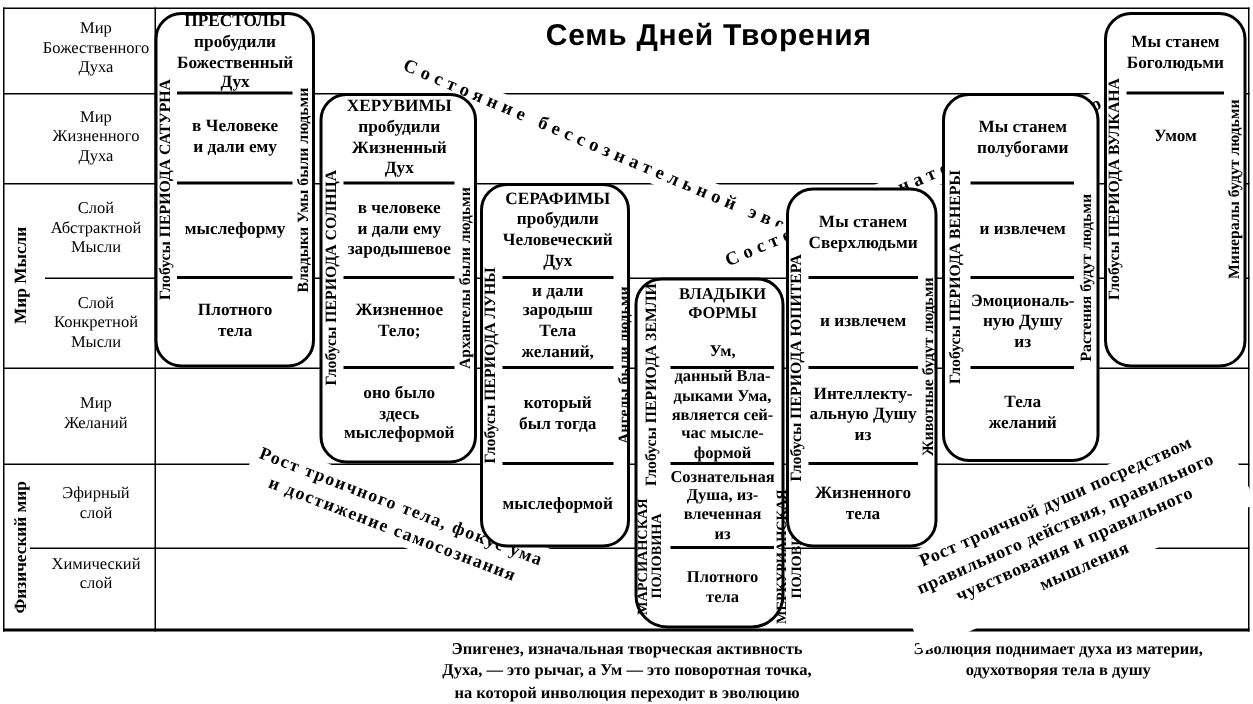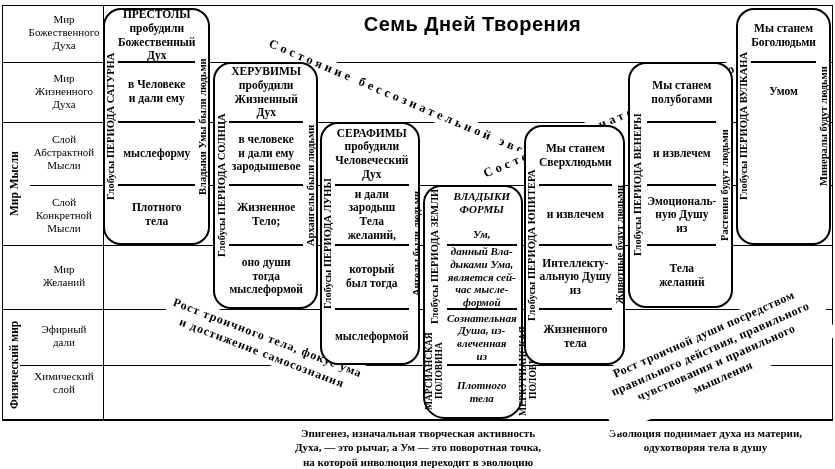--- a/index.html
+++ b/index.html
@@ -28,21 +28,21 @@
       font-weight:bold;font-size:10.5px;line-height:1.05;white-space:pre;text-align:center;}
   .vt.small{font-size:9.5px;letter-spacing:0;}
   .stack{flex:1;display:grid;margin:0 2px;}
   .sec{display:flex;align-items:center;justify-content:center;text-align:center;
        font-weight:bold;font-size:11.5px;line-height:1.18;white-space:pre-line;}
   .sec+.sec{border-top:2px solid #000;}
   .g-saturn {grid-template-rows:51px 60px 63px 1fr;}
   .g-sun    {grid-template-rows:57px 63px 60px 1fr;}
   .g-moon   {grid-template-rows:60px 60px 64px 1fr;}
   .g-earth  {grid-template-rows:57px 64px 56px 1fr;font-size:11px;}
-  .g-earth .sec{font-size:11px;line-height:1.15;font-style:italic;}
+  .g-earth .sec{font-size:11px;line-height:1.15;}
   .g-jupiter{grid-template-rows:57px 60px 64px 1fr;}
   .g-venus  {grid-template-rows:57px 63px 60px 1fr;}
   .g-vulcan {grid-template-rows:51px 60px 63px 1fr;}
   #box-saturn {left:103px;top:8px;  width:107px;height:237px;}
   #box-sun    {left:213px;top:62px; width:105px;height:247px;}
   #box-moon   {left:320px;top:122px;width:100px;height:243px;}
   #box-earth  {left:423px;top:185px;width:100px;height:234px;border-bottom-left-radius:22px;border-bottom-right-radius:22px;}
   #box-jupiter{left:524px;top:125px;width:101px;height:240px;}
   #box-venus  {left:628px;top:62px; width:105px;height:246px;}
   #box-vulcan {left:736px;top:8px;  width:95px; height:237px;}
@@ -91,21 +91,21 @@
 Духа</div>
   <div class="rowlabel pre" style="top:133px;">Слой
 Абстрактной
 Мысли</div>
   <div class="rowlabel pre" style="top:196px;">Слой
 Конкретной
 Мысли</div>
   <div class="rowlabel pre" style="top:263px;">Мир
 Желаний</div>
   <div class="rowlabel pre" style="top:323px;">Эфирный
-дали</div>
+слой</div>
   <div class="rowlabel pre" style="top:370px;">Химический
 слой</div>
 
   <div class="vstrip" style="top:122px;height:123px;">Мир Мысли</div>
   <div class="vstrip" style="top:309px;height:111px;">Физический мир</div>
 
   <div class="diag" id="diag-unconscious">Состояние бессознательной эволюции</div>
   <div class="diag" id="diag-conscious">Состояние сознательной эволюции</div>
   <div class="diag" id="diag-growth-body">Рост троичного тела, фокус ума
 и достижение самосознания</div>
@@ -140,21 +140,21 @@
     <div class="stack g-sun">
       <div class="sec">ХЕРУВИМЫ
 пробудили
 Жизненный
 Дух</div>
       <div class="sec">в человеке
 и дали ему
 зародышевое</div>
       <div class="sec">Жизненное
 Тело;</div>
-      <div class="sec">оно души тогда
+      <div class="sec">оно было здесь
 мыслеформой</div>
     </div>
     <div class="sidecol" style="width:19px;">
       <div class="vt">Архангелы были людьми</div>
     </div>
   </div>
 
   <div class="box" id="box-moon">
     <div class="sidecol" style="width:23px;">
       <div class="vt">Глобусы ПЕРИОДА ЛУНЫ</div>

